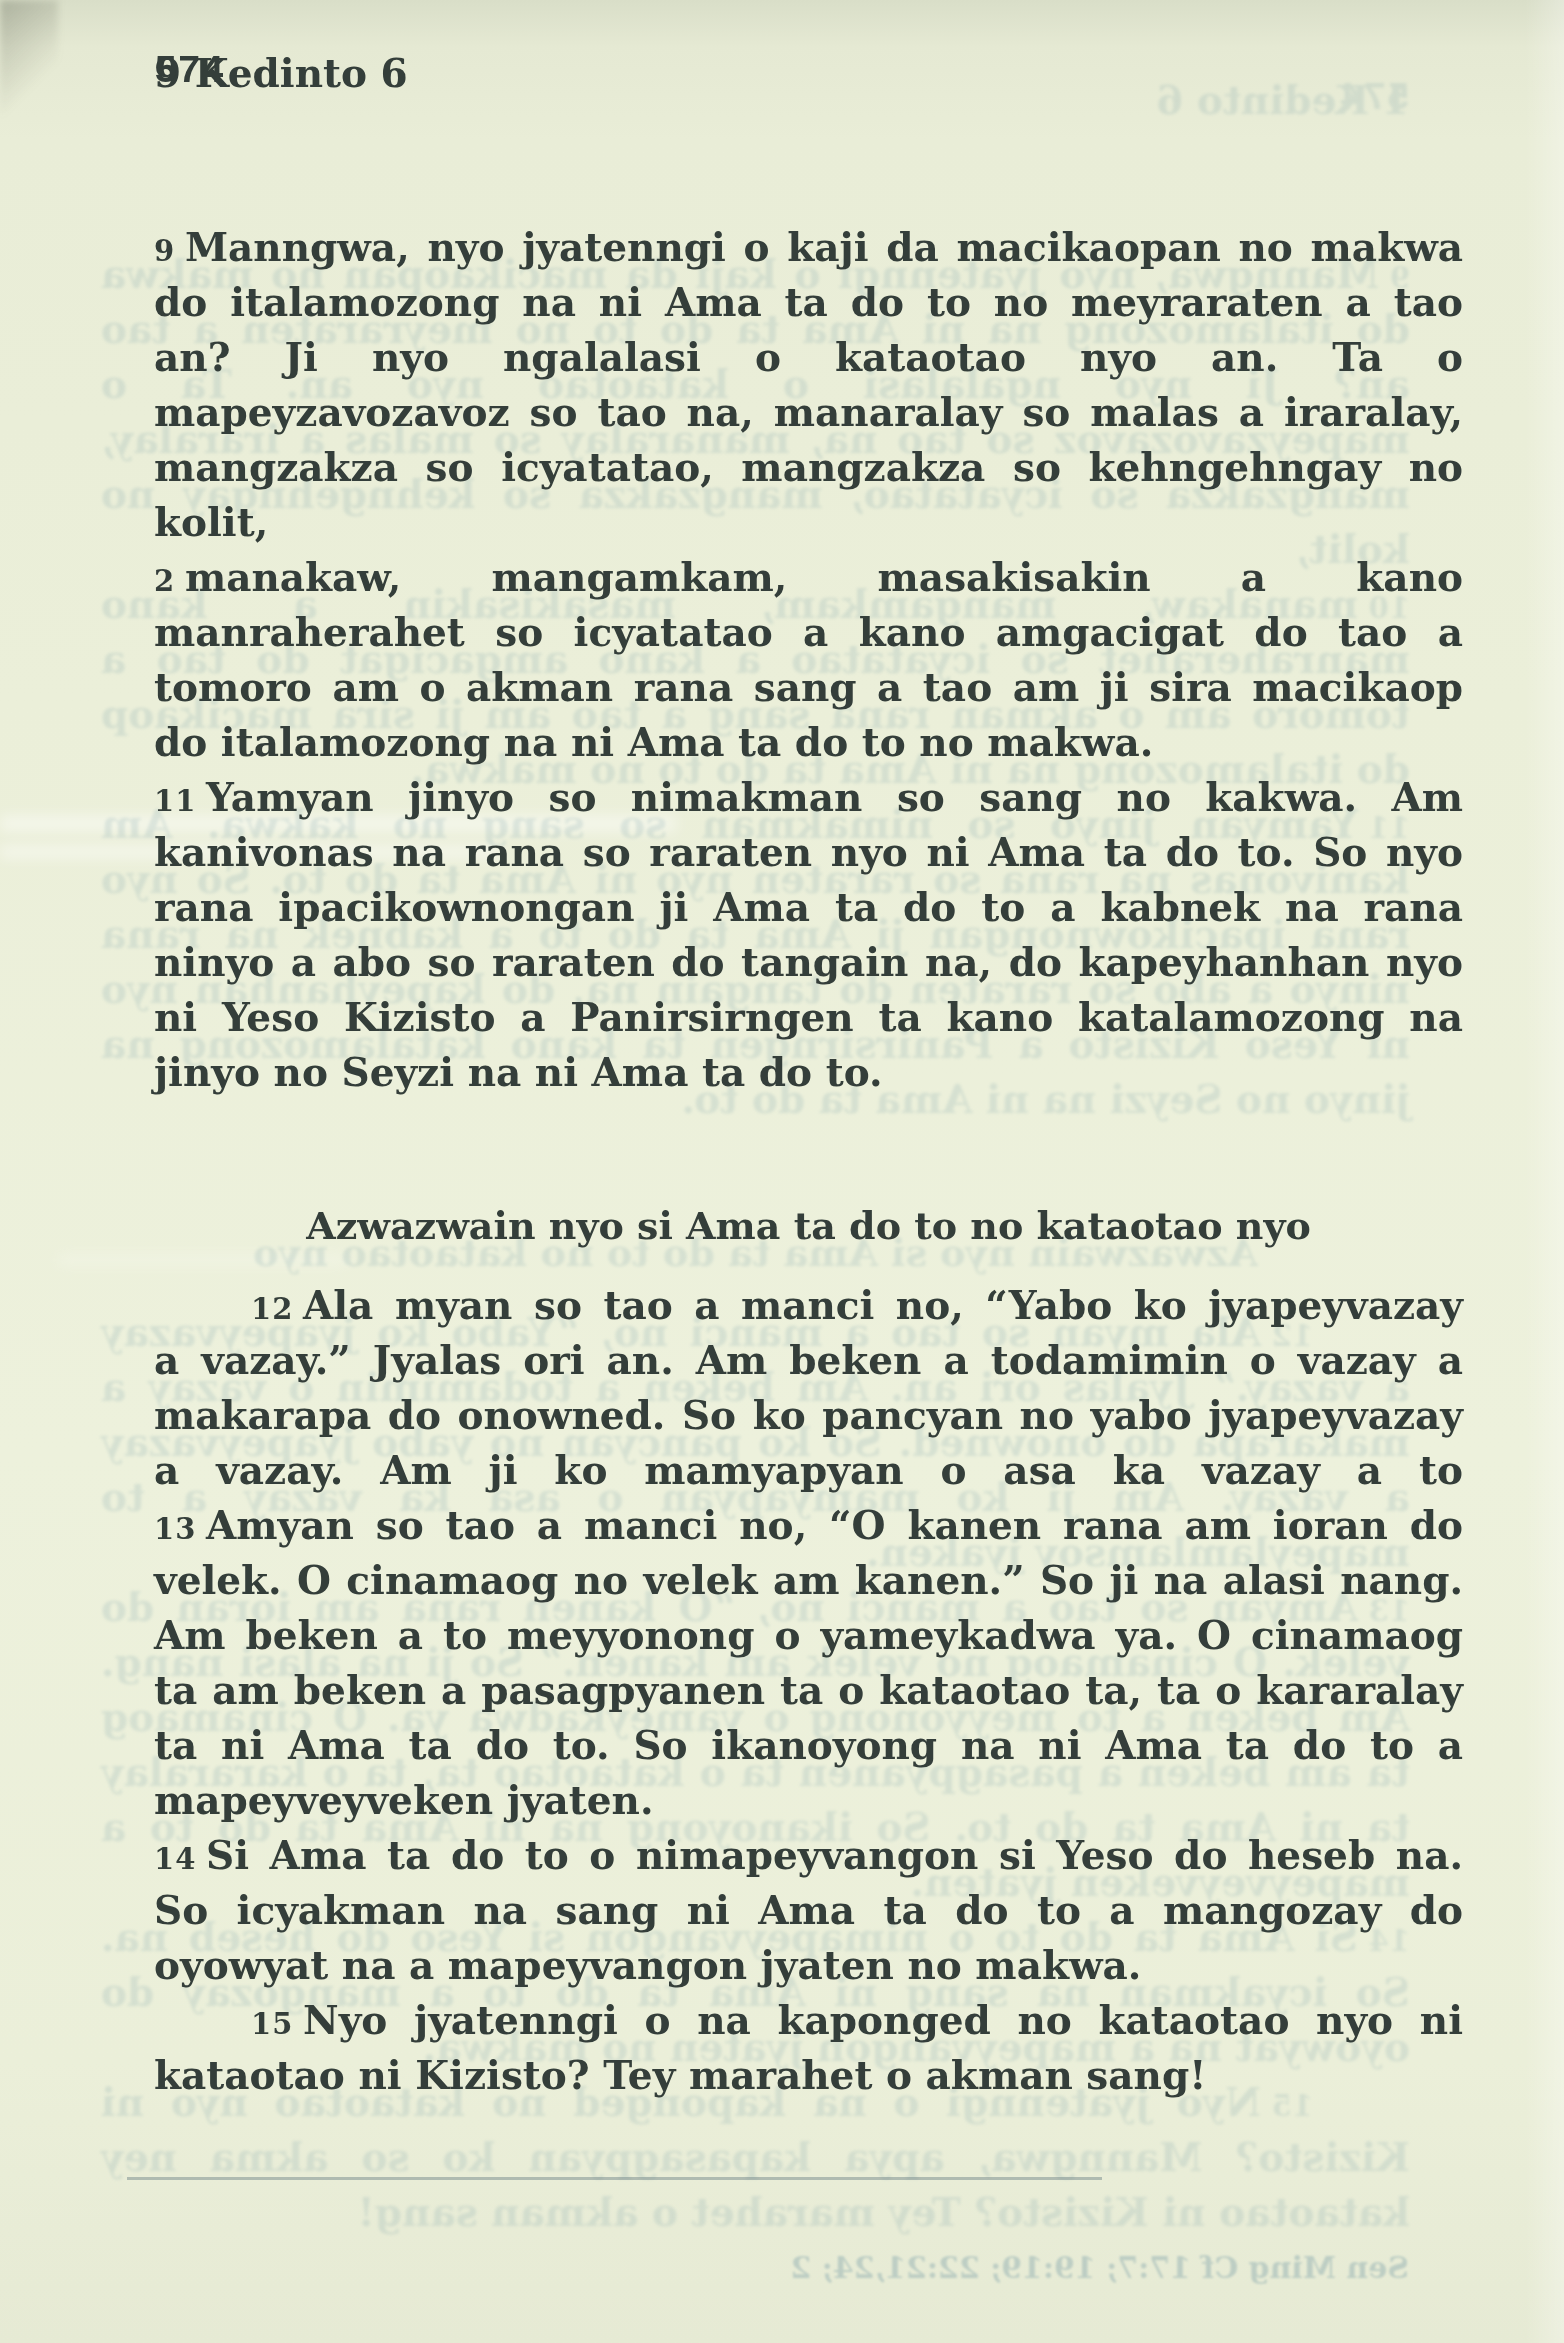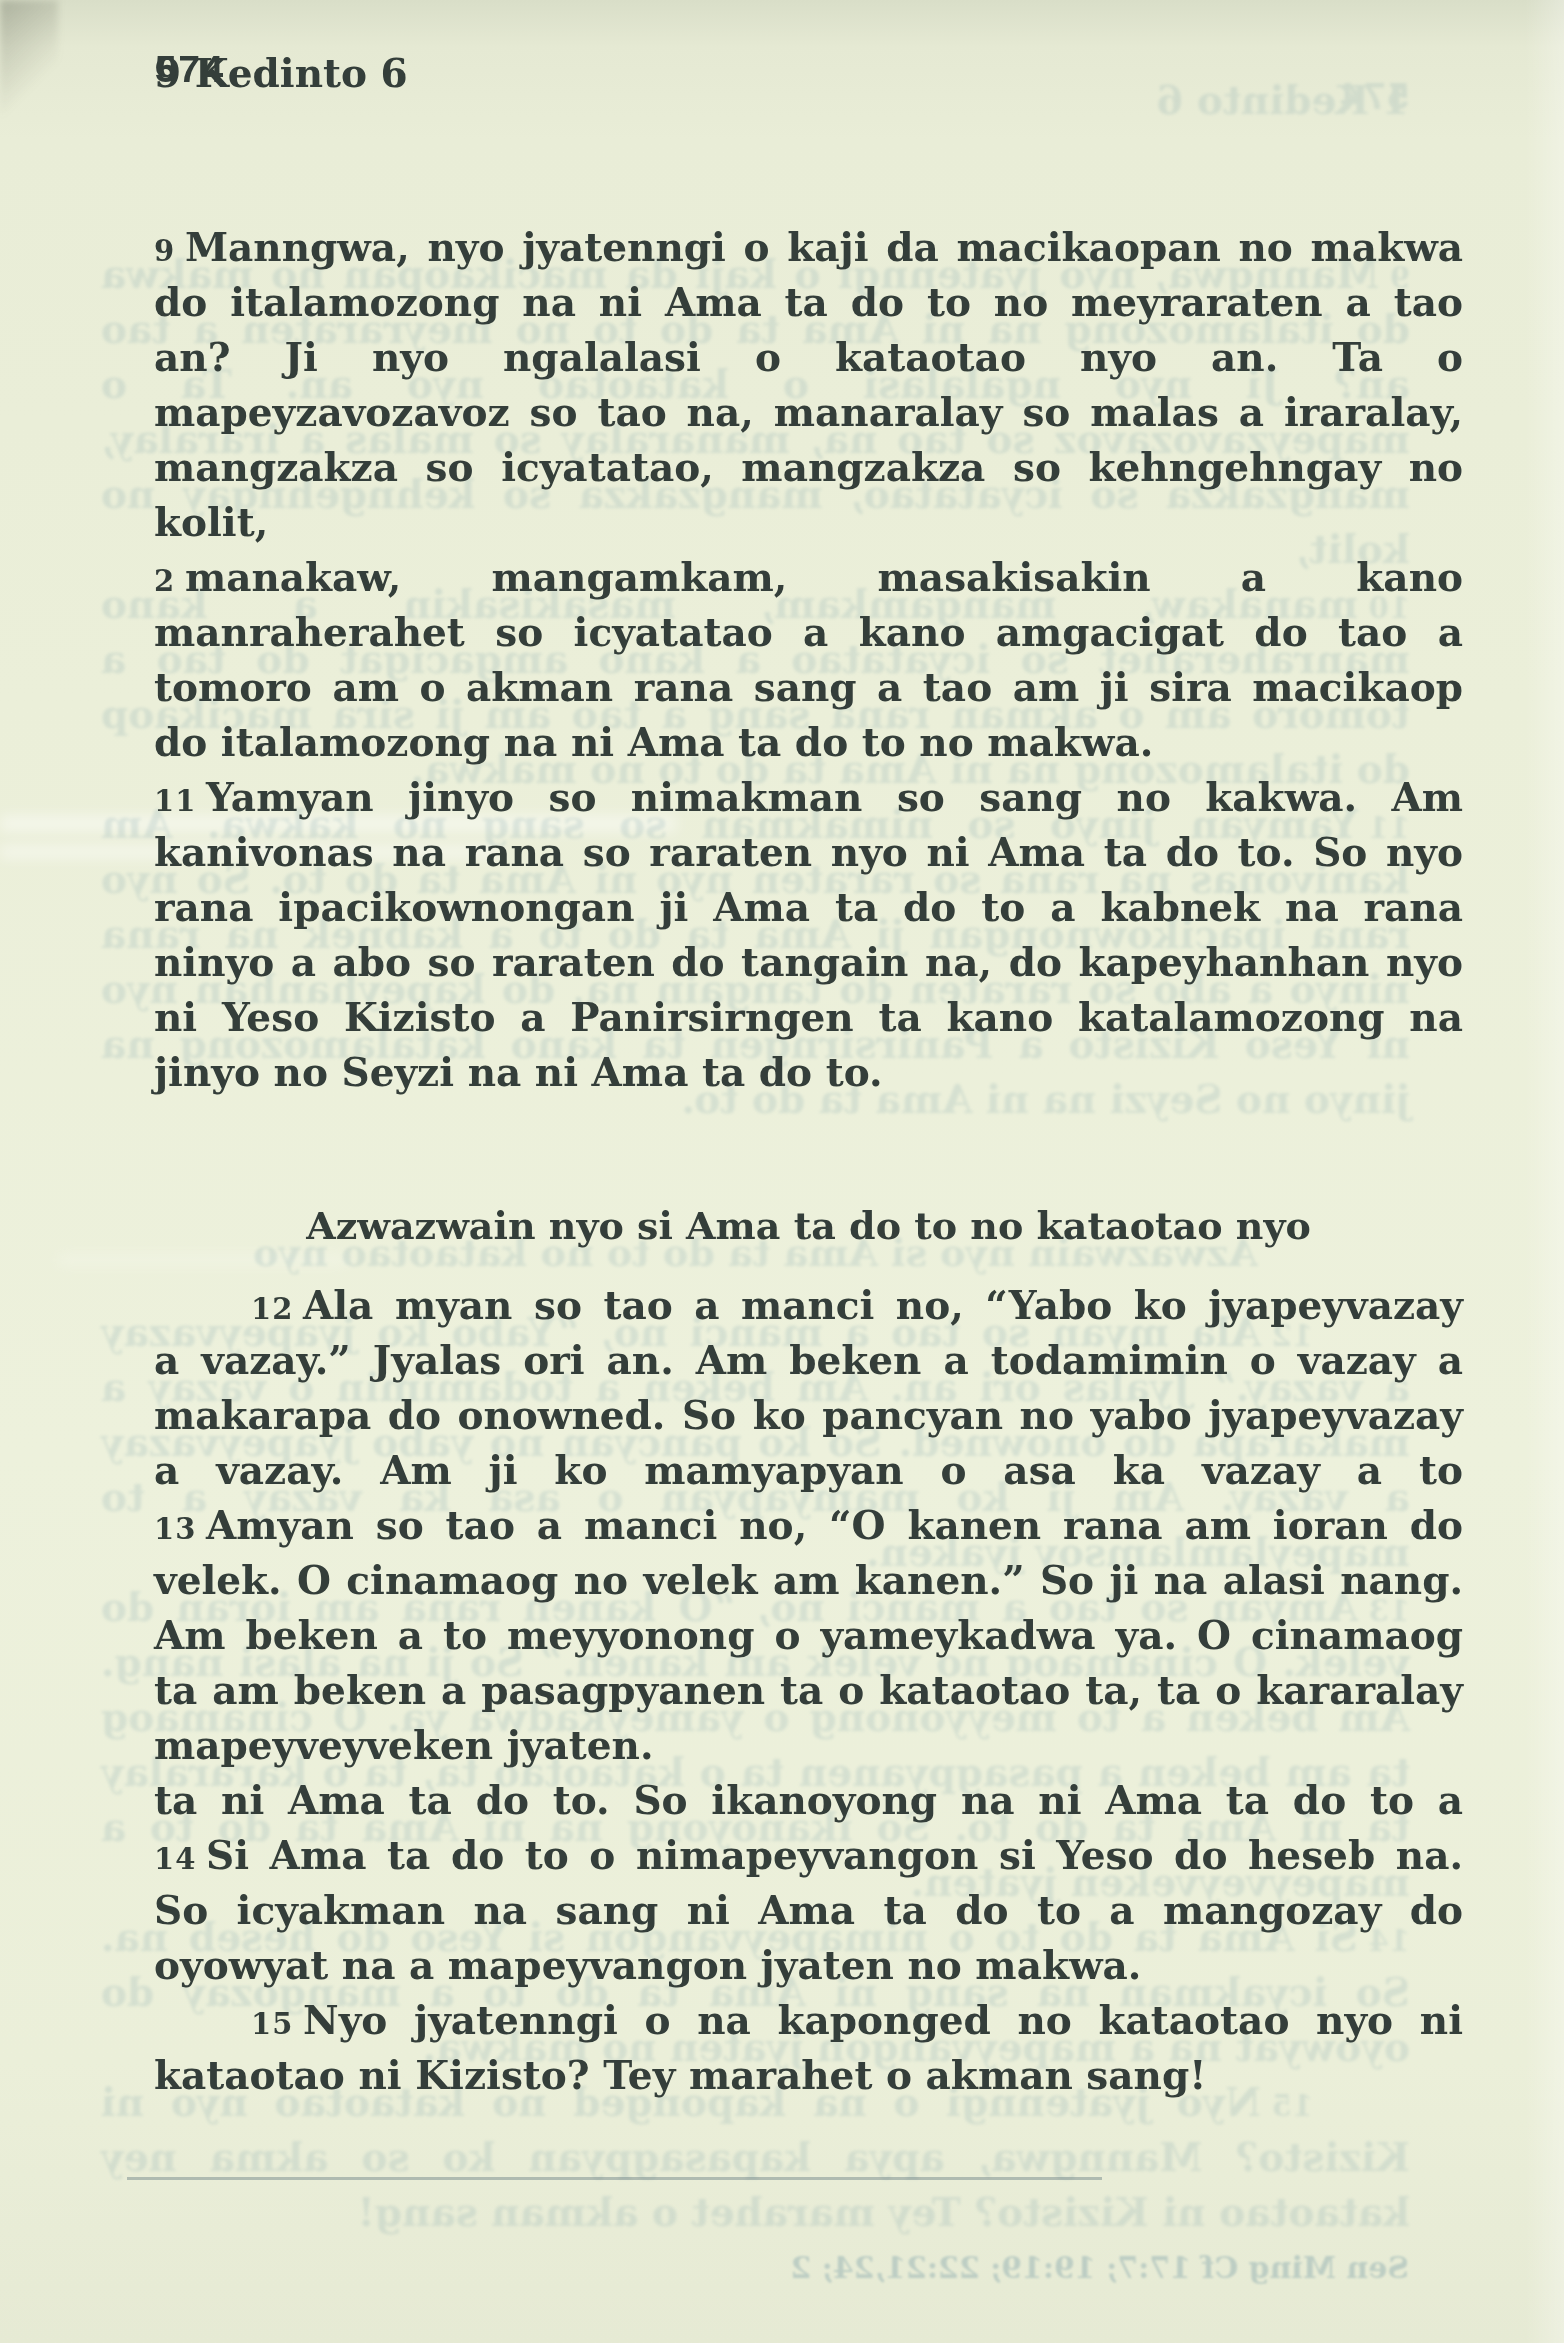--- a/index.html
+++ b/index.html
@@ -96,22 +96,22 @@
             <div class="line indent"><span class="vnum">12</span>Ala myan so tao a manci no, “Yabo ko jyapeyvazay</div>
             <div class="line">a vazay.” Jyalas ori an. Am beken a todamimin o vazay a</div>
             <div class="line">makarapa do onowned. So ko pancyan no yabo jyapeyvazay</div>
             <div class="line">a vazay. Am ji ko mamyapyan o asa ka vazay a to</div>
           </div>
           <div>
             <div class="line"><span class="vnum">13</span>Amyan so tao a manci no, “O kanen rana am ioran do</div>
             <div class="line">velek. O cinamaog no velek am kanen.” So ji na alasi nang.</div>
             <div class="line">Am beken a to meyyonong o yameykadwa ya. O cinamaog</div>
             <div class="line">ta am beken a pasagpyanen ta o kataotao ta, ta o kararalay</div>
+            <div class="line">ta ni Ama ta do to. So ikanoyong na ni Ama ta do to a</div>
             <div class="line last">mapeyveyveken jyaten.</div>
-            <div class="line">ta ni Ama ta do to. So ikanoyong na ni Ama ta do to a</div>
           </div>
           <div>
             <div class="line"><span class="vnum">14</span>Si Ama ta do to o nimapeyvangon si Yeso do heseb na.</div>
             <div class="line">So icyakman na sang ni Ama ta do to a mangozay do</div>
             <div class="line last">oyowyat na a mapeyvangon jyaten no makwa.</div>
           </div>
           <div>
             <div class="line indent"><span class="vnum">15</span>Nyo jyatenngi o na kaponged no kataotao nyo ni</div>
             <div class="line last">kataotao ni Kizisto? Tey marahet o akman sang!</div>
           </div>

